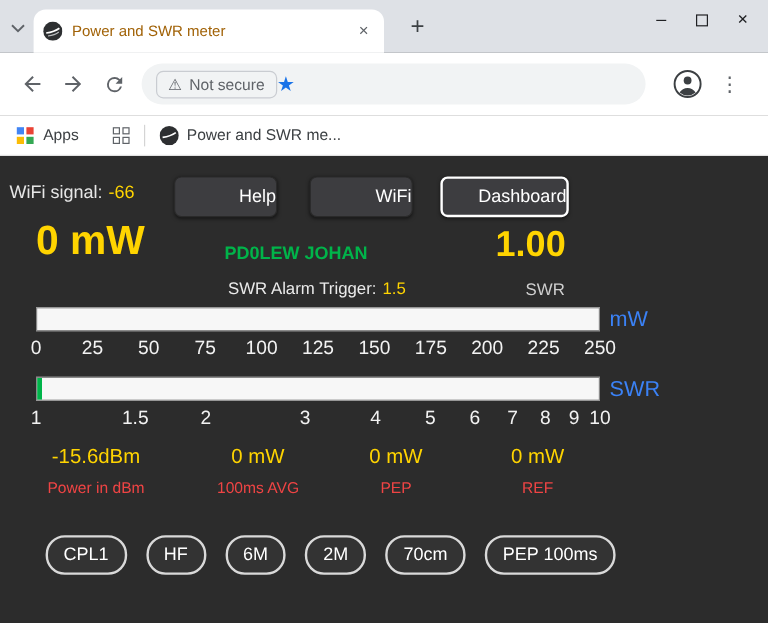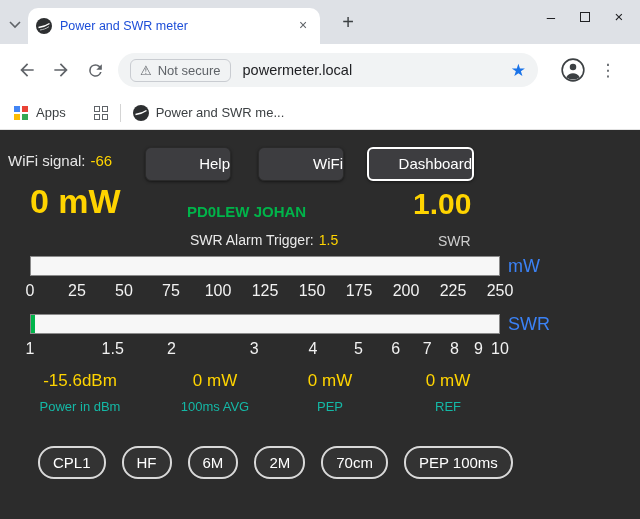--- a/index.html
+++ b/index.html
@@ -15,21 +15,21 @@
   .tab-search { position:absolute; left:8px; top:16px; width:16px; height:12px; cursor:pointer; }
   .tab {
     position:absolute; left:28px; top:8px; width:292px; height:36px;
     background:#ffffff; border-radius:10px 10px 0 0;
     display:flex; align-items:center; padding:0 8px;
   }
   .favicon {
     width:16px; height:16px; flex:none; margin-right:8px;
   }
   .tab-title {
-    flex:1; font-size:12.5px; color:#1d4ed8;
+    flex:1; font-size:12.5px; color:#a16207;
     white-space:nowrap; overflow:hidden; text-overflow:ellipsis;
   }
   .tab-close {
     width:18px; height:18px; line-height:17px; text-align:center;
     color:#5f6368; font-size:14px; border-radius:50%; cursor:pointer; flex:none;
   }
   .newtab { position:absolute; left:336px; top:10px; font-size:20px; color:#3c4043; width:24px; height:24px; line-height:24px; text-align:center; cursor:pointer; }
   .win-controls { position:absolute; right:4px; top:4px; display:flex; }
   .win-btn { width:34px; height:28px; line-height:26px; text-align:center; color:#202124; font-size:15px; cursor:pointer; }
   .max-square { display:inline-block; width:10px; height:10px; border:1.3px solid #202124; margin-top:8px; }
@@ -103,21 +103,21 @@
   .unit-mw { top:126px; }
   .unit-swr { top:184px; }
 
   .ticks { position:absolute; left:30px; width:470px; height:20px; }
   .ticks-mw { top:152px; }
   .ticks-swr { top:210px; }
   .tick { position:absolute; transform:translateX(-50%); font-size:16px; color:#f2f2f2; white-space:nowrap; }
 
   .stat { position:absolute; top:241px; text-align:center; }
   .stat-value { font-size:17px; color:#ffd400; }
-  .stat-label { font-size:13px; color:#14b8a6; margin-top:8px; }
+  .stat-label { font-size:13px; color:#ef4444; margin-top:8px; }
   .stat-1 { left:18px;  width:124px; }
   .stat-2 { left:153px; width:124px; }
   .stat-3 { left:272px; width:116px; }
   .stat-4 { left:390px; width:116px; }
 
   .bottom-row { position:absolute; left:38px; top:316px; display:flex; gap:16px; }
   .bbtn {
     height:33px; line-height:29px; padding:0 13px;
     background:#333333; color:#ffffff; font-size:15px;
     border:2px solid #d9d9d9; border-radius:16px; cursor:pointer;
@@ -172,21 +172,20 @@
       <svg width="19" height="19" viewBox="0 0 24 24" fill="#5f6368">
           <path d="M17.65 6.35A7.96 7.96 0 0 0 12 4a8 8 0 1 0 7.73 10h-2.08A6 6 0 1 1 12 6c1.66 0 3.14.69 4.22 1.78L13 11h7V4l-2.35 2.35z"></path>
         </svg>
     </span>
 
     <div class="omnibox">
       <span class="ns-chip">
         <span class="ns-warning">⚠</span>
         <span class="ns-label">Not secure</span>
       </span>
-      <span class="url-text">powermeter.local</span>
       <span class="star">★</span>
     </div>
 
     <span class="avatar">
       <svg width="26" height="26" viewBox="0 0 24 24">
         <circle cx="12" cy="12" r="10" fill="none" stroke="#3c4043" stroke-width="1.5"></circle>
         <circle cx="12" cy="9.3" r="3" fill="#3c4043"></circle>
         <path d="M5.8 18.6a7.2 7.2 0 0 1 12.4 0 9.6 9.6 0 0 1-12.4 0z" fill="#3c4043"></path>
       </svg>
     </span>

